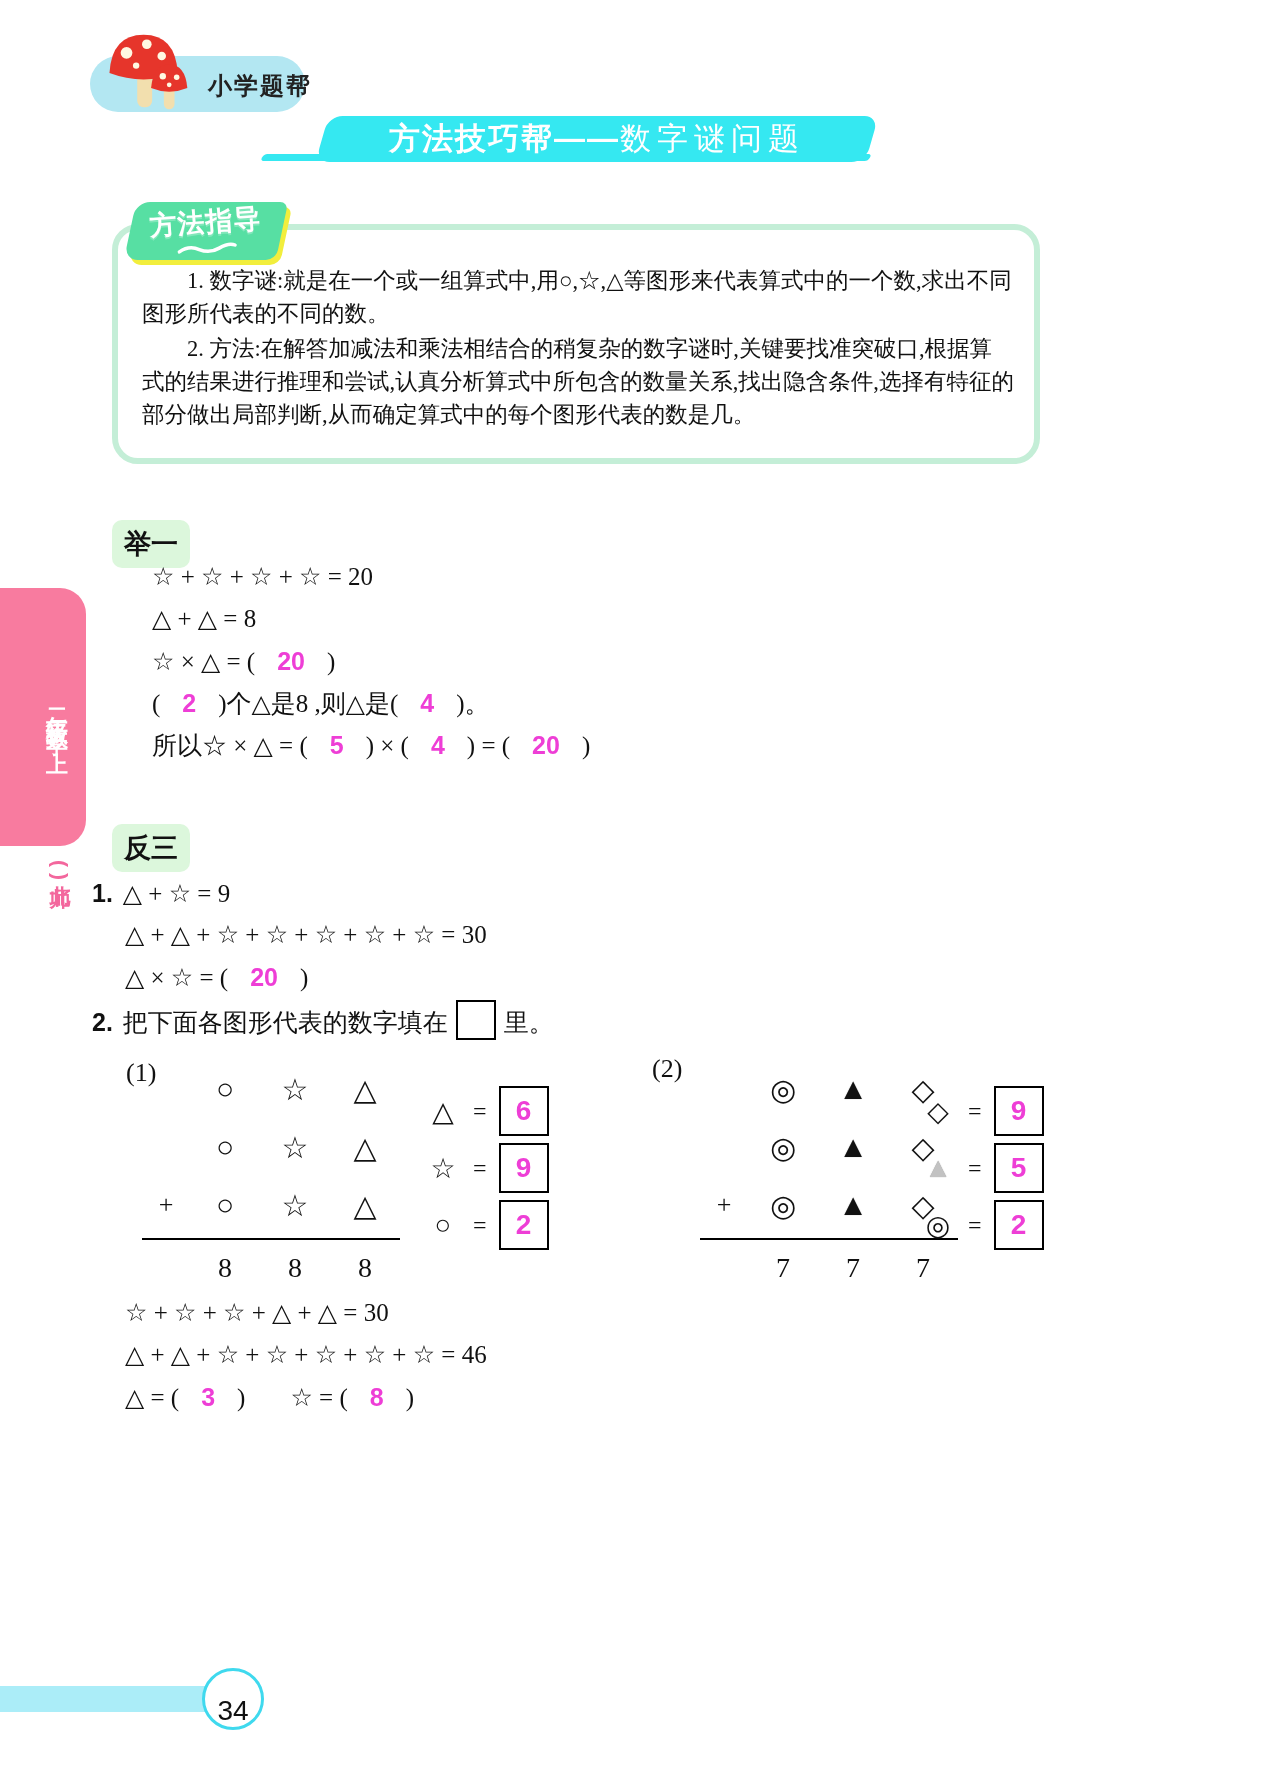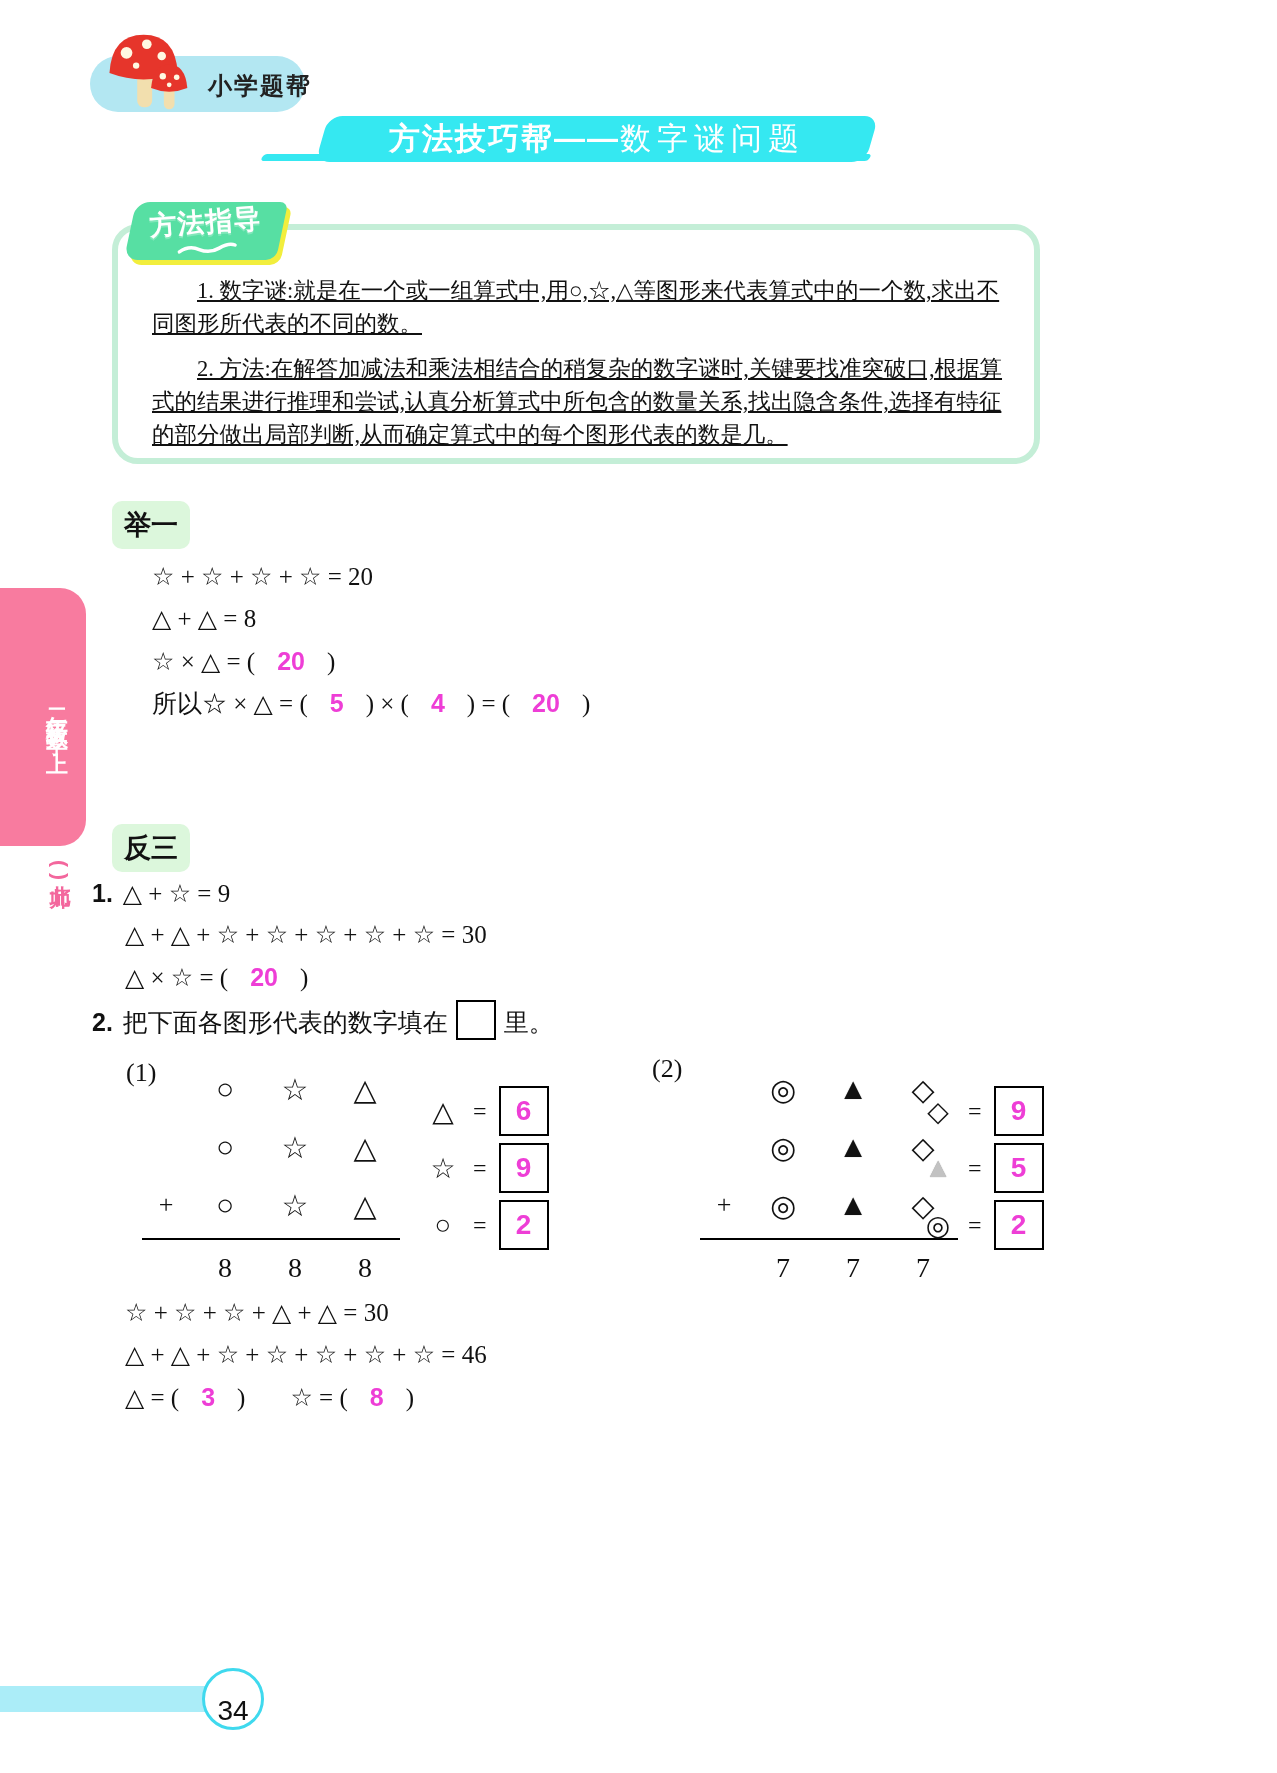--- a/index.html
+++ b/index.html
@@ -17,21 +17,21 @@
   .banner{position:absolute;left:322px;top:116px;width:550px;height:46px;background:#35e8f1;
           border-radius:14px;transform:skewX(-16deg);display:flex;align-items:center;justify-content:center;}
   .banner-inner{transform:skewX(16deg);white-space:nowrap;}
   .banner-main{font-family:"Liberation Sans",sans-serif;font-weight:bold;font-size:31px;color:#fff;letter-spacing:2px;}
   .banner-sub{font-family:"Liberation Serif",serif;font-weight:normal;font-size:31px;color:#fff;letter-spacing:6px;}
 
   
   .guide-box{position:absolute;left:112px;top:224px;width:916px;height:228px;
              border:6px solid #c4eed7;border-radius:26px;background:#fff;}
   .guide-text{position:absolute;left:22px;right:18px;top:32px;font-size:22.5px;line-height:33px;color:#111;}
-  .guide-text p{margin:12px;text-indent:2em;text-decoration:underline;}
+  .guide-text p{margin:2px;text-indent:2em;}
   .guide-badge{position:absolute;left:130px;top:202px;width:152px;height:58px;background:#57dfa3;
                border-radius:14px 8px 10px 14px;transform:skewX(-12deg);
                box-shadow:5px 5px 0 #f2ee3d;display:flex;flex-direction:column;align-items:center;justify-content:center;}
   .guide-badge-inner{transform:skewX(12deg) rotate(-4deg);text-align:center;}
   .guide-badge-inner span{font-family:"Liberation Sans",sans-serif;font-weight:bold;font-size:27px;color:#fff;
                text-shadow:0 2px 0 rgba(255,255,255,.25);letter-spacing:1px;}
 
   
   .sec-label{position:absolute;left:112px;width:78px;height:48px;background:#dcf7dc;border-radius:10px;
              display:flex;align-items:center;justify-content:center;
@@ -113,28 +113,29 @@
   </div>
   <div class="guide-badge">
     <div class="guide-badge-inner">
       <span>方法指导</span>
       <svg width="62" height="12" viewBox="0 0 62 12">
         <path d="M3 8 Q13 2 23 7 T43 7 T59 5" stroke="#fff" fill="none" stroke-width="3.5" stroke-linecap="round"></path>
       </svg>
     </div>
   </div>
 
-  <div class="sec-label" style="top:501px;">
+  <div class="sec-label" style="top:520px;">
     <span>举一</span>
   </div>
 
   <div class="eq-block" style="left:152px;top:556px;">
     <div class="eqline"><span>☆ + ☆ + ☆ + ☆ = 20</span></div>
     <div class="eqline"><span>△ + △ = 8</span></div>
     <div class="eqline"><span>☆ × △ = (</span><span class="ans">20</span><span>)</span></div>
+    <div class="eqline"><span>(</span><span class="ans">2</span><span>)个△是8 ,则△是(</span><span class="ans">4</span><span>)。</span></div>
     <div class="eqline"><span>所以☆ × △ = (</span><span class="ans">5</span><span>) × (</span><span class="ans">4</span><span>) = (</span><span class="ans">20</span><span>)</span></div>
   </div>
 
   <div class="sec-label" style="top:824px;">
     <span>反三</span>
   </div>
 
   <div class="eq-block" style="left:92px;top:872px;">
     <div class="eqline"><span class="pnum">1.</span><span>△ + ☆ = 9</span></div>
     <div class="eqline" style="padding-left:33px;"><span>△ + △ + ☆ + ☆ + ☆ + ☆ + ☆ = 30</span></div>

